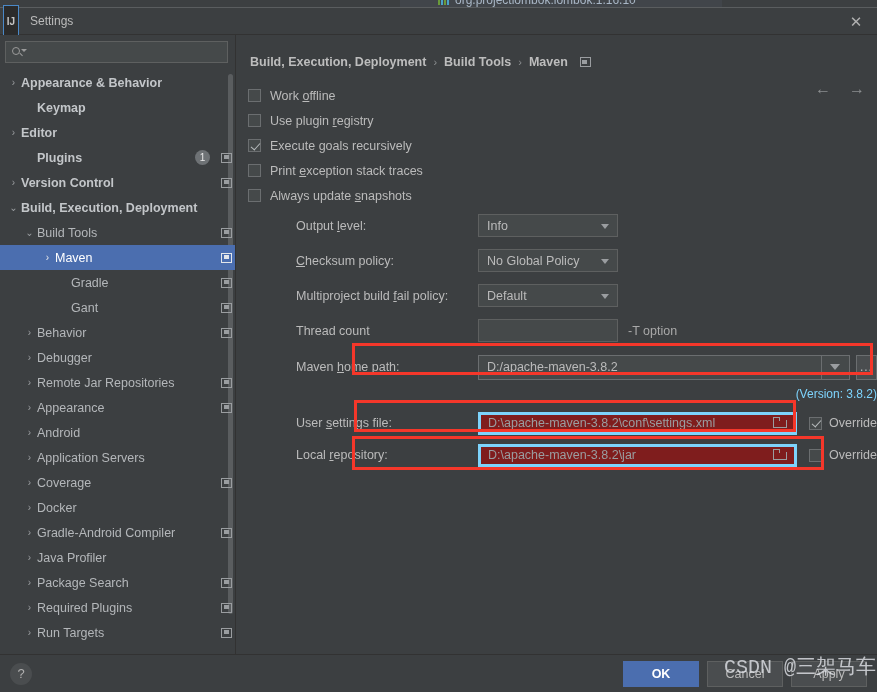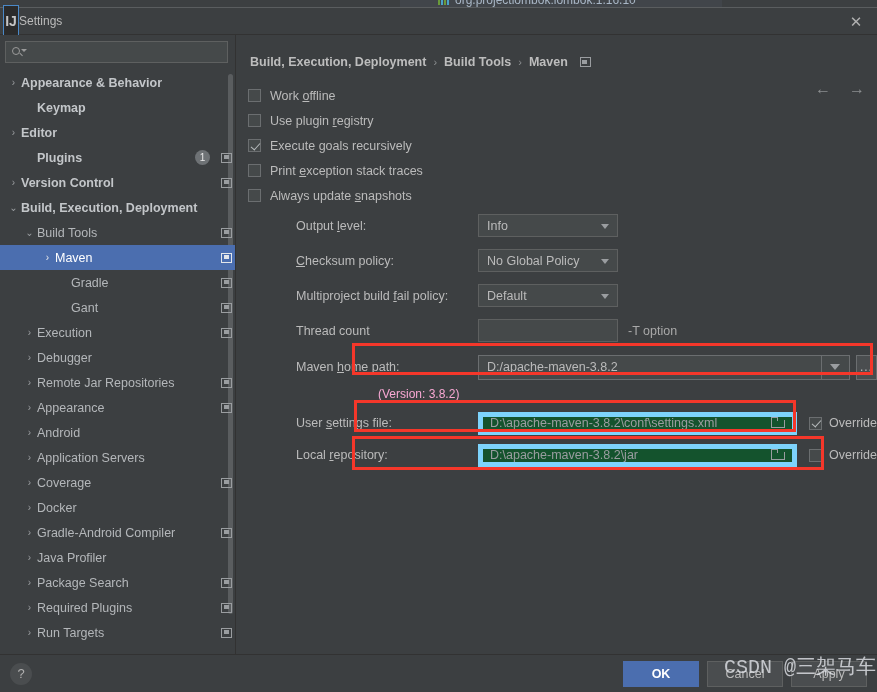--- a/index.html
+++ b/index.html
@@ -53,24 +53,24 @@
 
   
   .titlebar {
     height: 27px; flex: 0 0 27px;
     background: #3c3f41;
     display: flex; align-items: center;
     position: relative;
     border-bottom: 1px solid #323232;
   }
   .app-icon {
-    width: 16px; height: 32px; margin-left: 3px; margin-right: 0;
+    width: 16px; height: 32px; margin-left: 3px; margin-right: 11px;
     background: #2b2b2b;
     border: 1px solid #4a88c7;
-    color: #c5c5c5; font-size: 14px; font-weight: bold;
+    color: #c5c5c5; font-size: 10px; font-weight: bold;
     display: flex; align-items: center; justify-content: center;
     font-family: "Liberation Sans", sans-serif;
   }
   .title-text { font-size: 12px; color: #bbbbbb; }
   .close-btn {
     position: absolute; right: 0; top: 0;
     width: 42px; height: 27px;
     display: flex; align-items: center; justify-content: center;
     color: #b0b0b0; font-size: 15px; cursor: pointer;
   }
@@ -264,29 +264,30 @@
     border-top: 6px solid #9a9da0;
   }
   .browse-btn {
     width: 25px; height: 25px; margin-left: 6px;
     background: #4a4d4f; border: 1px solid #6b6e70;
     display: flex; align-items: center; justify-content: center;
     color: #b8bcbe; font-size: 12px; letter-spacing: 1px;
     cursor: pointer; line-height: 1;
   }
   .version-note {
-    font-size: 12px; color: #f9a8d4;
+    font-size: 12px; color: #7dd3fc;
     margin: 1px 0 6px 130px;
+    text-align: right;
   }
 
   
   .prow { display: flex; align-items: center; height: 32px; }
   .path-field {
     width: 410px; height: 23px;
-    background: #14532d; border: 5px solid #7dd3fc;
+    background: #7f1d1d; border: 3px solid #7dd3fc;
     display: flex; align-items: center; position: relative;
   }
   .path-text {
     font-size: 12.5px; color: #9a9da0; padding-left: 7px;
     white-space: nowrap; overflow: hidden;
   }
   .folder-icon {
     position: absolute; right: 7px; top: 50%; margin-top: -6px;
     width: 14px; height: 11px; cursor: pointer;
   }
@@ -430,21 +431,21 @@
               <span class="tlabel">Gradle</span>
               <span class="cfg-icon"></span>
             </div>
             <div class="tree-row" style="padding-left: 56px;">
               <span class="twisty"></span>
               <span class="tlabel">Gant</span>
               <span class="cfg-icon"></span>
             </div>
             <div class="tree-row" style="padding-left: 22px;">
               <span class="twisty">›</span>
-              <span class="tlabel">Execution</span>
+              <span class="tlabel">Behavior</span>
               <span class="cfg-icon"></span>
             </div>
             <div class="tree-row" style="padding-left: 22px;">
               <span class="twisty">›</span>
               <span class="tlabel">Debugger</span>
             </div>
             <div class="tree-row" style="padding-left: 22px;">
               <span class="twisty">›</span>
               <span class="tlabel">Remote Jar Repositories</span>
               <span class="cfg-icon"></span>

